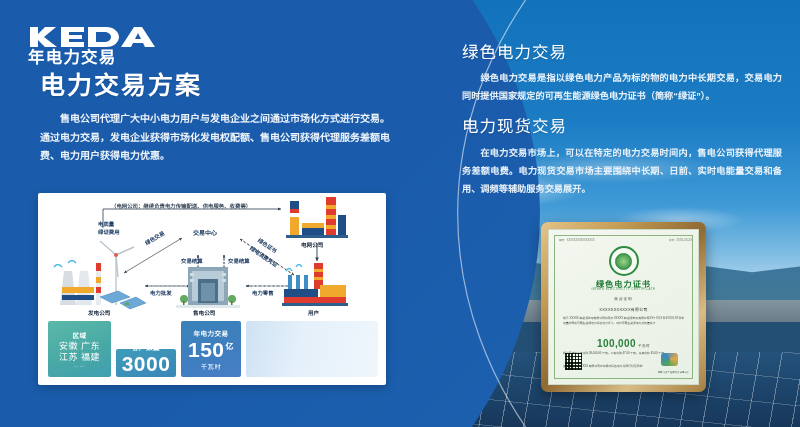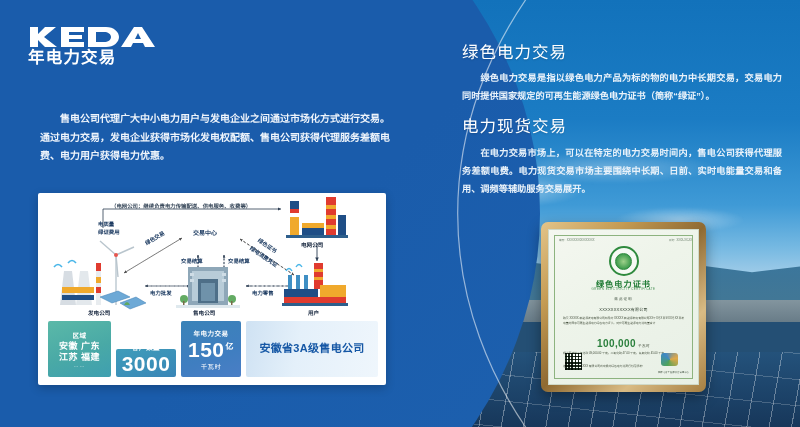--- a/index.html
+++ b/index.html
@@ -113,21 +113,21 @@
     align-items:center;justify-content:center;padding:3px 0;
   }
   .stat.s1{width:63px;background:linear-gradient(160deg,#5bb9a8 0%,#49a9a6 55%,#3f9fb0 100%);}
   .stat.s2{width:60px;background:linear-gradient(160deg,#3f9cba 0%,#3b8fb8 60%,#3a85b6 100%);margin-top:28px;}
   .stat.s3{width:60px;background:linear-gradient(160deg,#3a83b8 0%,#3f7ec0 60%,#4a7ec6 100%);}
   .stat.s4{
     flex:1;background:linear-gradient(100deg,#cfe2f3 0%,#e4f0fa 40%,#eff6fc 100%);
     position:relative;overflow:hidden;justify-content:center;
   }
   .stat-cap{font-size:6.6px;font-weight:bold;letter-spacing:.4px;margin-bottom:1px;color:#ffffff;}
-  .stat-region{font-size:9px;font-weight:bold;line-height:1.25;text-align:center;letter-spacing:.5px;}
+  .stat-region{font-size:9px;font-weight:normal;line-height:1.25;text-align:center;letter-spacing:.5px;}
   .stat-dots{font-size:5px;letter-spacing:1px;opacity:.85;margin-top:-1px;}
   .stat-num{font-size:21px;font-weight:bold;line-height:1;letter-spacing:.5px;}
   .stat-num .unit-sm{font-size:8px;vertical-align:super;margin-left:1px;}
   .stat-sub{font-size:6.4px;margin-top:2px;letter-spacing:.5px;}
   .stat4-lines{position:relative;z-index:2;text-align:center;}
   .stat4-lines div{
     color:#1557a5;font-size:11px;font-weight:bold;line-height:1.55;letter-spacing:.3px;white-space:nowrap;
   }
 
   
@@ -246,20 +246,21 @@
       <g fill="#ffffff">
         <path d="M2,1 L10,1 L10,8 L17,1 L28,1 L16,11 L29,21 L17,21 L10,14 L10,21 L2,21 Z"></path>
         <path d="M33,1 L56,1 L56,6 L41,6 L41,9 L54,9 L54,13 L41,13 L41,16 L56,16 L56,21 L33,21 Z"></path>
         <path d="M60,1 L78,1 C86,1 91,6 91,11 C91,16 86,21 78,21 L60,21 Z M68,6 L68,16 L76,16 C80,16 83,14 83,11 C83,8 80,6 76,6 Z"></path>
         <path d="M106,1 L114,1 L127,21 L117,21 L115,17 L105,17 L103,21 L93,21 Z M110,7 L107,13 L113,13 Z"></path>
       </g>
     </svg>
     <div class="logo-cn">年电力交易</div>
   </div>
 
+  <div class="headline">电力交易方案</div>
   <div class="lead">售电公司代理广大中小电力用户与发电企业之间通过市场化方式进行交易。通过电力交易，发电企业获得市场化发电权配额、售电公司获得代理服务差额电费、电力用户获得电力优惠。</div>
 
   <div class="card">
 
     <div class="diagram">
       <svg width="348" height="130" viewBox="0 0 348 130">
         <defs>
           <marker id="ah" markerWidth="5" markerHeight="5" refX="4" refY="2" orient="auto">
             <path d="M0,0 L4,2 L0,4 z" fill="#2b3c52"></path>
           </marker>
@@ -404,21 +405,20 @@
         <div class="stat-cap">年电力交易</div>
         <div class="stat-num">
           <span>150</span><span class="unit-sm">亿</span>
         </div>
         <div class="stat-sub">千瓦时</div>
       </div>
 
       <div class="stat s4">
 
         <div class="stat4-lines">
-          <div>安徽省3A级售电公司</div>
         </div>
       </div>
     </div>
   </div>
 
   <div class="rp rp-h" id="green-heading" style="position:absolute;">绿色电力交易</div>
   <div class="rp rp-h" id="spot-heading" style="position:absolute;">电力现货交易</div>
 
   <div class="rp rp-p" id="green-para" style="position:absolute;">绿色电力交易是指以绿色电力产品为标的物的电力中长期交易，交易电力同时提供国家规定的可再生能源绿色电力证书（简称“绿证”）。</div>
   <div class="rp rp-p" id="spot-para" style="position:absolute;">在电力交易市场上，可以在特定的电力交易时间内，售电公司获得代理服务差额电费。电力现货交易市场主要围绕中长期、日前、实时电能量交易和备用、调频等辅助服务交易展开。</div>

